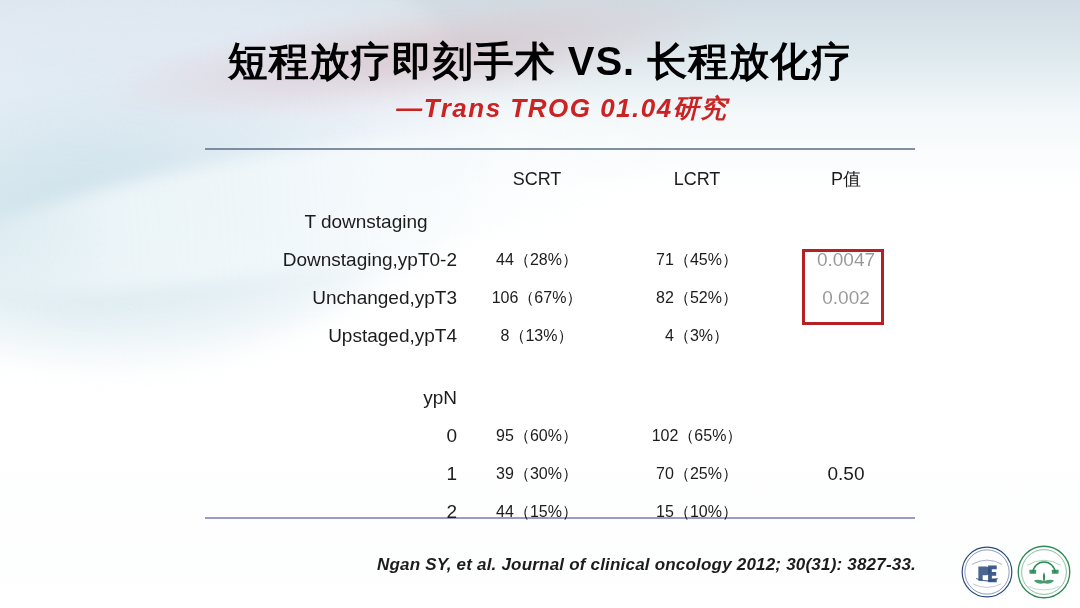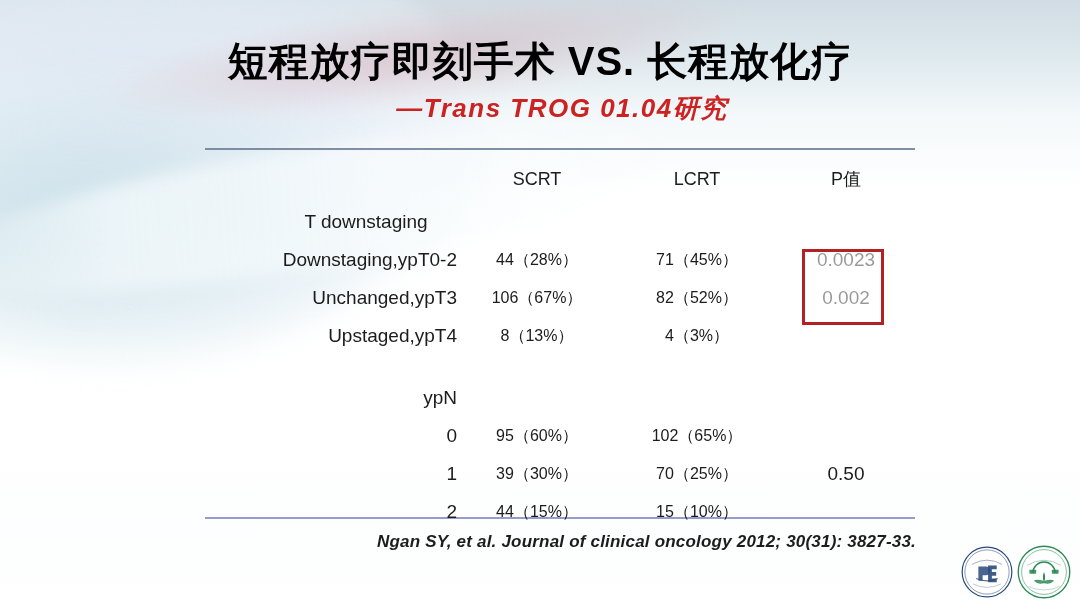--- a/index.html
+++ b/index.html
@@ -206,21 +206,21 @@
     height: 76px;
     border: 3px solid #b52025;
     background: rgba(255,255,255,0.55);
     box-sizing: border-box;
   }
 
   
   .citation {
     position: absolute;
     left: 0;
-    top: 532px;
+    top: 555px;
     width: 916px;
     box-sizing: border-box;
     text-align: right;
     font-size: 17px;
     font-style: italic;
     font-weight: 700;
     color: #1c1c1c;
     letter-spacing: .2px;
   }
 
@@ -272,21 +272,21 @@
         <td class="row-label group">T downstaging</td>
         <td class="cell-val"></td>
         <td class="cell-val"></td>
         <td class="cell-p"></td>
       </tr>
 
       <tr class="data-row">
         <td class="row-label">Downstaging,ypT0-2</td>
         <td class="cell-val">44（28%）</td>
         <td class="cell-val">71（45%）</td>
-        <td class="cell-p">0.0023</td>
+        <td class="cell-p">0.0047</td>
       </tr>
 
       <tr class="data-row">
         <td class="row-label">Unchanged,ypT3</td>
         <td class="cell-val">106（67%）</td>
         <td class="cell-val">82（52%）</td>
         <td class="cell-p">0.002</td>
       </tr>
 
       <tr class="data-row">

